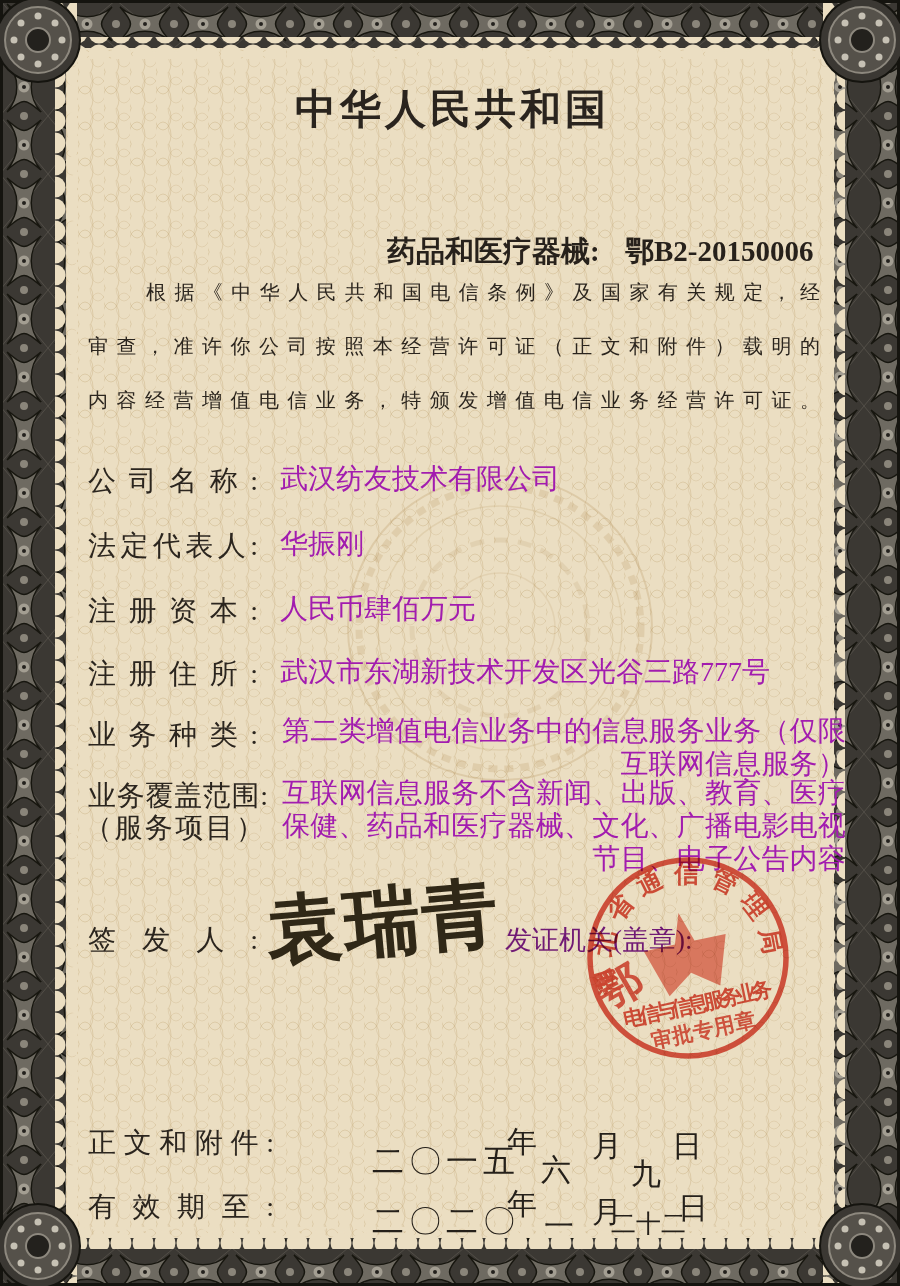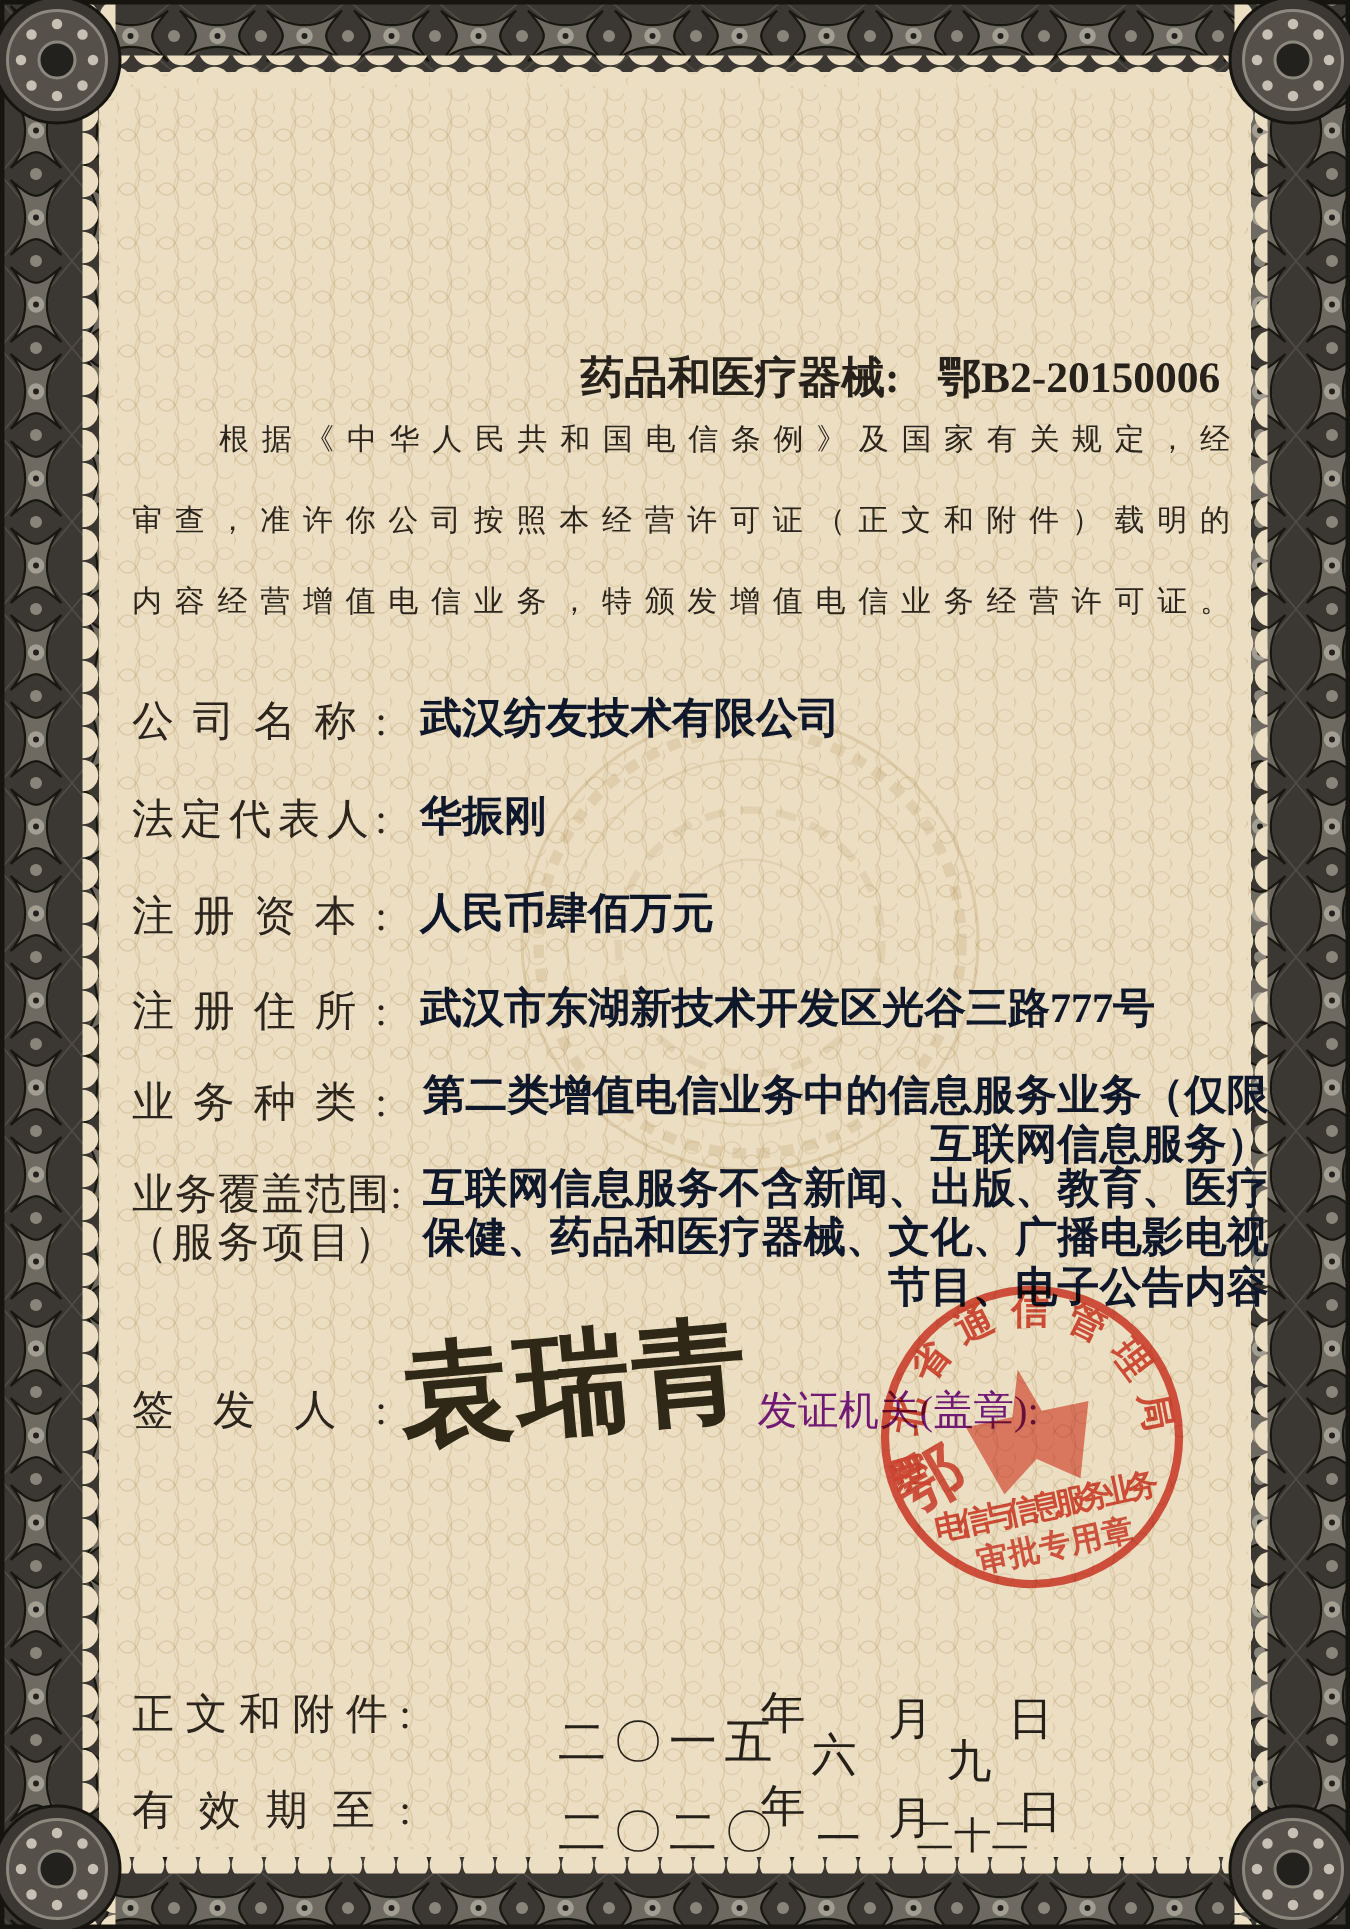--- a/index.html
+++ b/index.html
@@ -17,21 +17,21 @@
   .licline{top:232px;font-size:29px;font-weight:700;color:#27211b;}
   .bodyline{
     left:88px;width:732px;font-size:20px;color:#2b251e;
     text-align:justify;text-align-last:justify;text-justify:inter-character;
     white-space:normal;
   }
   .flabel{
     left:88px;width:170px;font-size:28px;color:#2b251e;
     text-align:justify;text-align-last:justify;text-justify:inter-character;
   }
-  .fvalue{left:280px;font-size:28px;font-weight:700;color:#0f172a;}
+  .fvalue{left:280px;font-size:28px;font-weight:400;color:#a21caf;}
   .fvalue.wrap{width:566px;white-space:normal;line-height:33px;letter-spacing:0.2px;text-align:right;}
   .datelabel{
     left:88px;width:186px;font-size:28px;color:#2b251e;
     text-align:justify;text-align-last:justify;text-justify:inter-character;
   }
   .dateword{font-size:30px;color:#25201a;}
   #signature{
     left:266px;top:872px;font-size:76px;font-weight:700;color:#302817;
     transform:rotate(-5deg);letter-spacing:2px;
   }
@@ -155,20 +155,21 @@
             <circle cx="-24" cy="0" r="3.5"></circle>
             <circle cx="-17" cy="-17" r="3.5"></circle>
             <circle cx="0" cy="-24" r="3.5"></circle>
             <circle cx="17" cy="-17" r="3.5"></circle>
           </g>
         <circle r="12" fill="#23211d" stroke="#8d887e" stroke-width="2"></circle>
       </g>
     </g>
   </svg>
 
+  <div class="abs title" id="title1">中华人民共和国</div>
 
   <div class="abs licline" style="left:387px;">药品和医疗器械:</div>
   <div class="abs licline" style="left:625px;">鄂B2-20150006</div>
 
   <div>
     <div class="abs bodyline" style="top:279px;padding-left:58px;width:674px;">根据《中华人民共和国电信条例》及国家有关规定，经</div>
     <div class="abs bodyline" style="top:333px;">审查，准许你公司按照本经营许可证（正文和附件）载明的</div>
     <div class="abs bodyline" style="top:387px;">内容经营增值电信业务，特颁发增值电信业务经营许可证。</div>
   </div>
 

